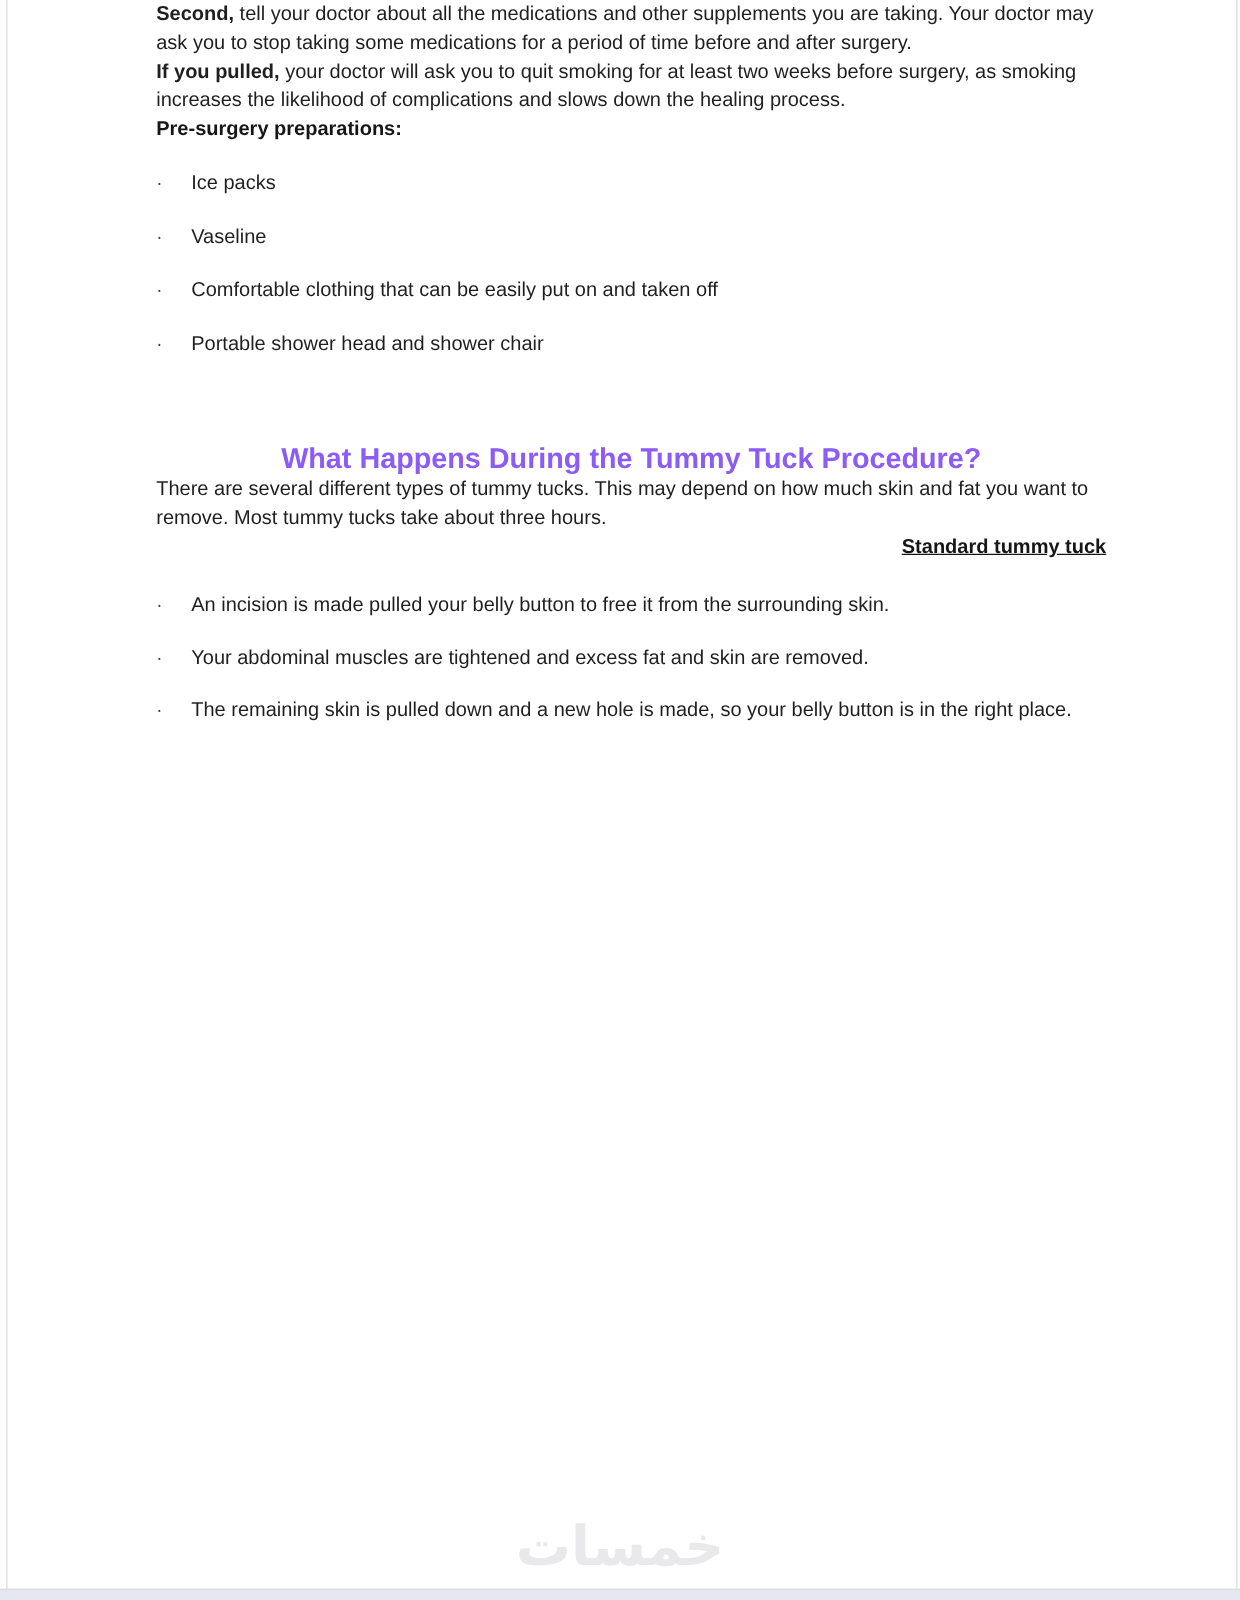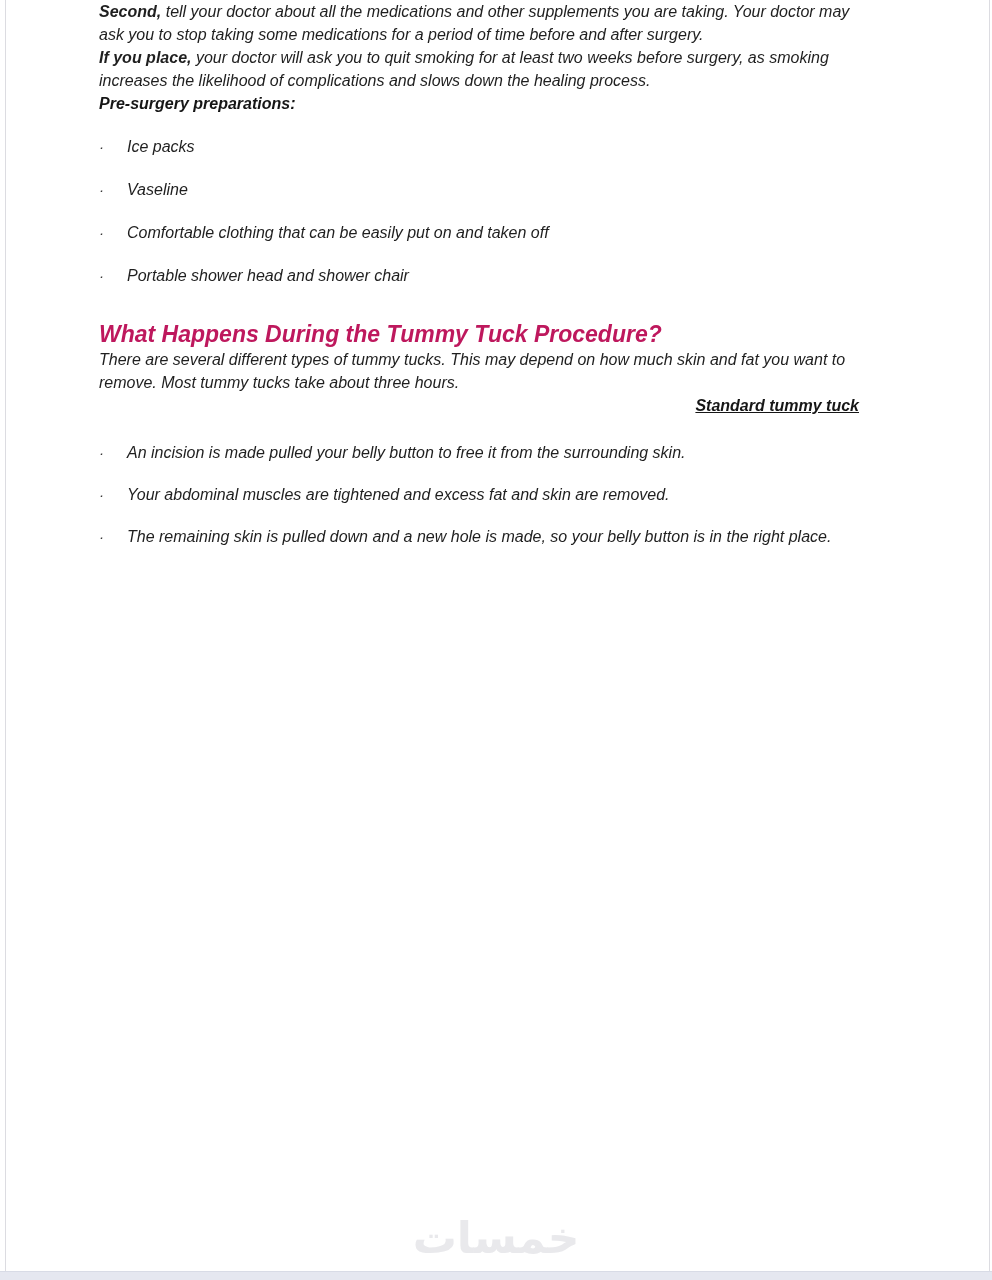--- a/index.html
+++ b/index.html
@@ -30,26 +30,25 @@
   .bottom-band {
     position: absolute;
     left: 0; right: 0;
     top: 1271px;
     height: 9px;
     background: #e5e7f0;
     border-top: 1px solid #d8dbe6;
   }
   .content {
     position: absolute;
-    left: 99px;
+    left: 125px;
     top: 0;
     width: 760px;
     font-size: 16px;
     line-height: 23px;
-    font-style: italic;
   }
   .content p { margin: 0; }
   .p-second  { margin-top: 110px; }
   .p-smoke   { margin-top: 62px; }
   .p-finally { margin-top: 63px; }
   .minor-heading {
     margin-top: 64px;
     font-weight: bold;
     color: #161616;
   }
@@ -57,25 +56,26 @@
   .bullet-list .bullet-item { margin: 0 0 20px 0; }
   .bullet-list-2 { margin-top: 24px; }
   .bullet-list-2 .bullet-item { margin: 0 0 19px 0; }
   .bullet-item .dot {
     display: inline-block;
     width: 28px;
     font-size: 15px;
     color: #3a3a3a;
   }
   .section-heading {
-    margin: 33px 0 0 0;
+    margin: 65px 0 0 0;
     font-size: 23px;
     line-height: 28px;
     font-weight: bold;
-    color: #be185d;
+    color: #8b5cf6;
+    text-align: center;
   }
   .p-intro { margin-top: 24px; }
   .sub-heading {
     margin-top: 60px;
     font-weight: bold;
     text-decoration: underline;
     color: #161616;
     text-align: right;
   }
   .watermark {
@@ -94,21 +94,21 @@
 <body>
 
 <div class="page-edge-left"></div>
 <div class="page-edge-right"></div>
 <div class="bottom-band"></div>
 
 <div class="content">
 
   <p class="p-second"><b>Second,</b><span> tell your doctor about all the medications and other supplements you are taking. Your doctor may ask you to stop taking some medications for a period of time before and after surgery.</span></p>
 
-  <p class="p-smoke"><b>If you place,</b><span> your doctor will ask you to quit smoking for at least two weeks before surgery, as smoking increases the likelihood of complications and slows down the healing process.</span></p>
+  <p class="p-smoke"><b>If you pulled,</b><span> your doctor will ask you to quit smoking for at least two weeks before surgery, as smoking increases the likelihood of complications and slows down the healing process.</span></p>
 
 
   <p class="minor-heading">Pre-surgery preparations:</p>
 
   <div class="bullet-list">
     <div class="bullet-item"><span class="dot">·</span><span>Ice packs</span></div>
     <div class="bullet-item"><span class="dot">·</span><span>Vaseline</span></div>
     <div class="bullet-item"><span class="dot">·</span><span>Comfortable clothing that can be easily put on and taken off</span></div>
     <div class="bullet-item"><span class="dot">·</span><span>Portable shower head and shower chair</span></div>
   </div>

